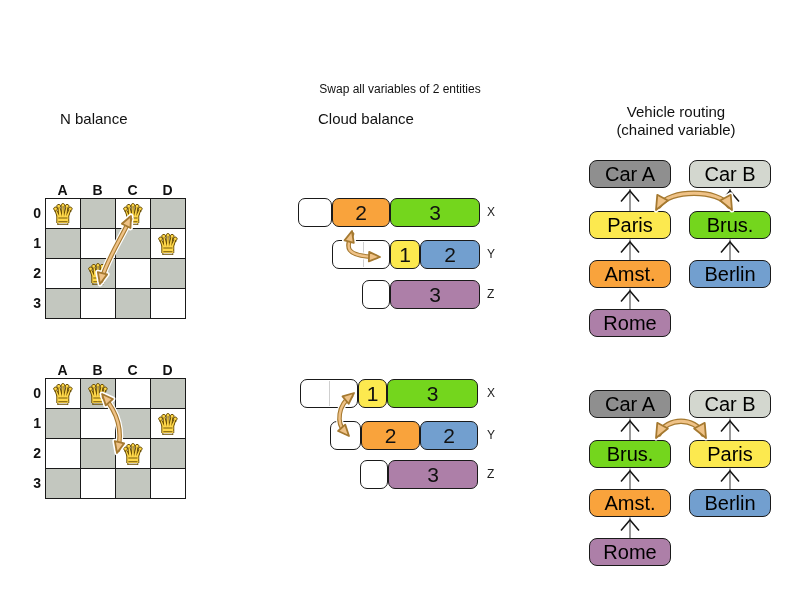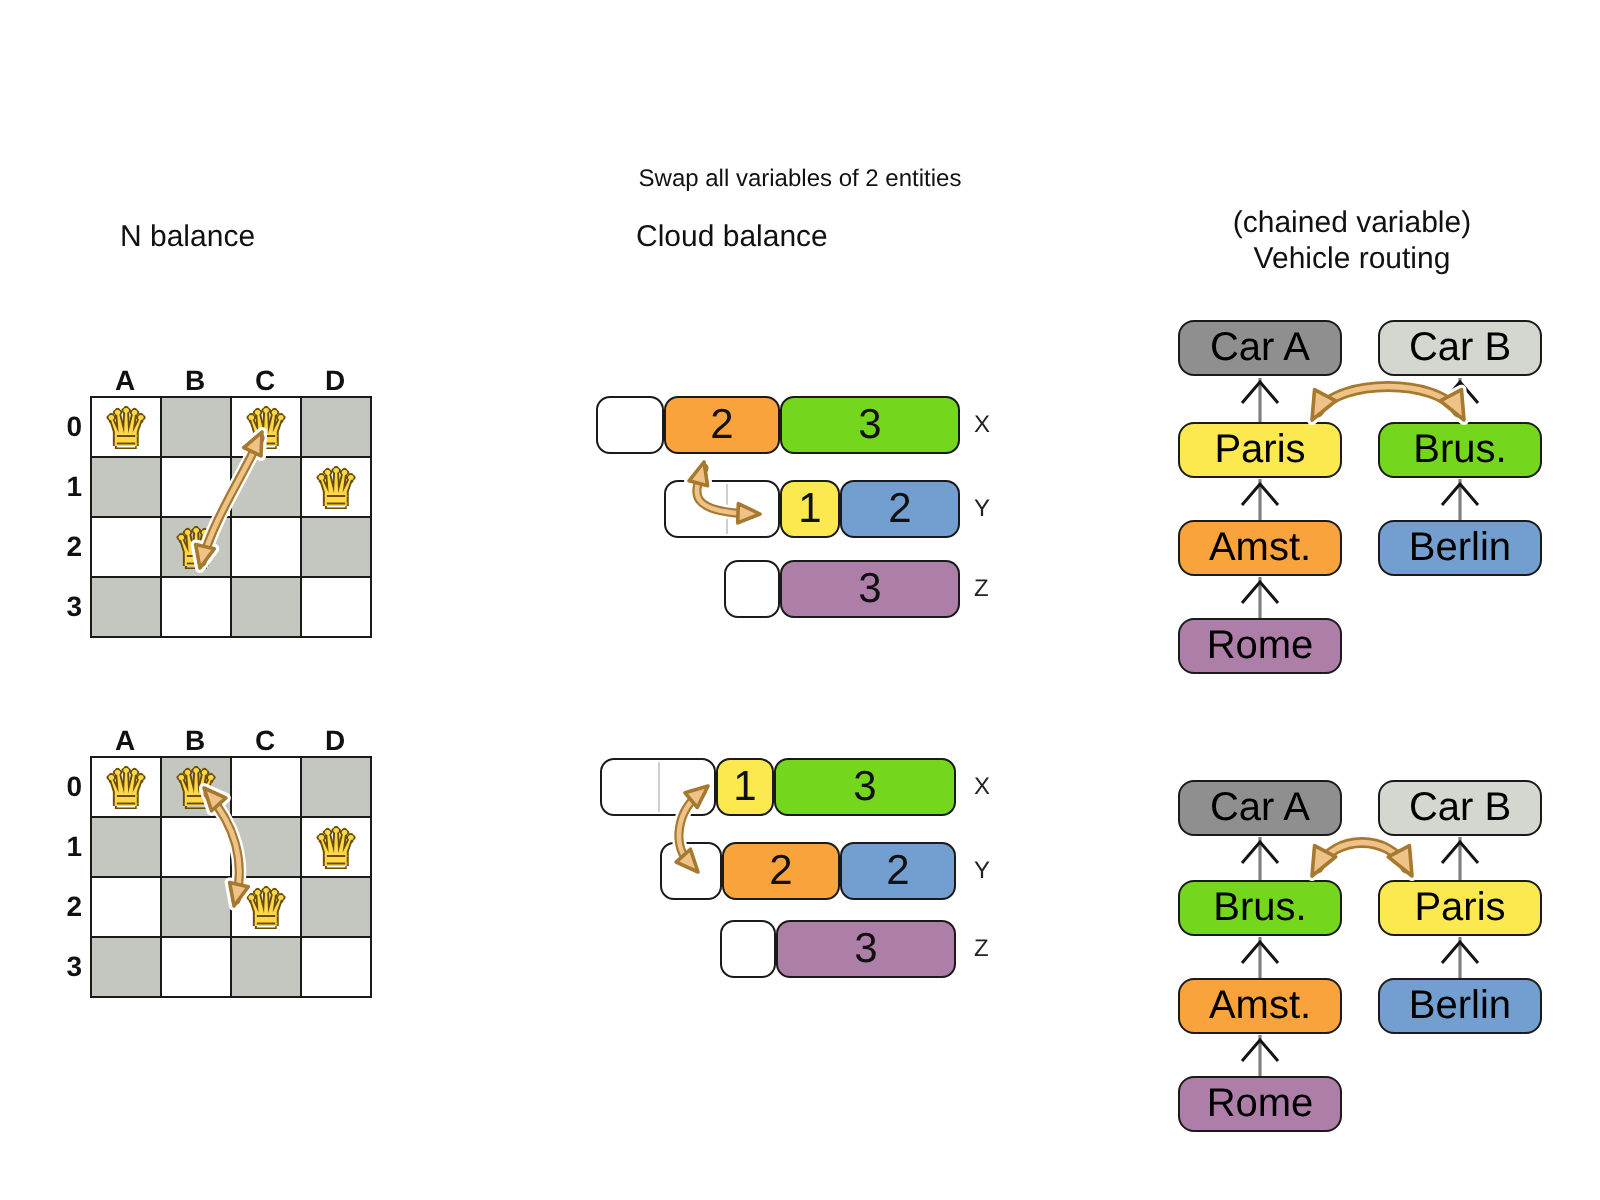--- a/index.html
+++ b/index.html
@@ -49,22 +49,22 @@
 </style>
 </head>
 <body>
 
 <div id="stage">
 
   <div class="abs" id="subtitle">Swap all variables of 2 entities</div>
   <div class="abs colhead" style="left:60px;top:110px;">N balance</div>
   <div class="abs colhead" style="left:318px;top:110px;width:160px;text-align:left;">Cloud balance</div>
   <div class="abs colhead" style="left:586px;top:103px;width:180px;text-align:center;line-height:18px;">
+    <div>Vehicle routing</div>
     <div>(chained variable)</div>
-    <div>Vehicle routing</div>
   </div>
 
   <div class="abs" style="left:30px;top:183px;width:170px;height:150px;">
     <div class="abs clab" style="left:15px;top:0;">A</div>
     <div class="abs clab" style="left:50px;top:0;">B</div>
     <div class="abs clab" style="left:85px;top:0;">C</div>
     <div class="abs clab" style="left:120px;top:0;">D</div>
     <div class="abs rlab" style="left:0;top:15px;">0</div>
     <div class="abs rlab" style="left:0;top:45px;">1</div>
     <div class="abs rlab" style="left:0;top:75px;">2</div>

